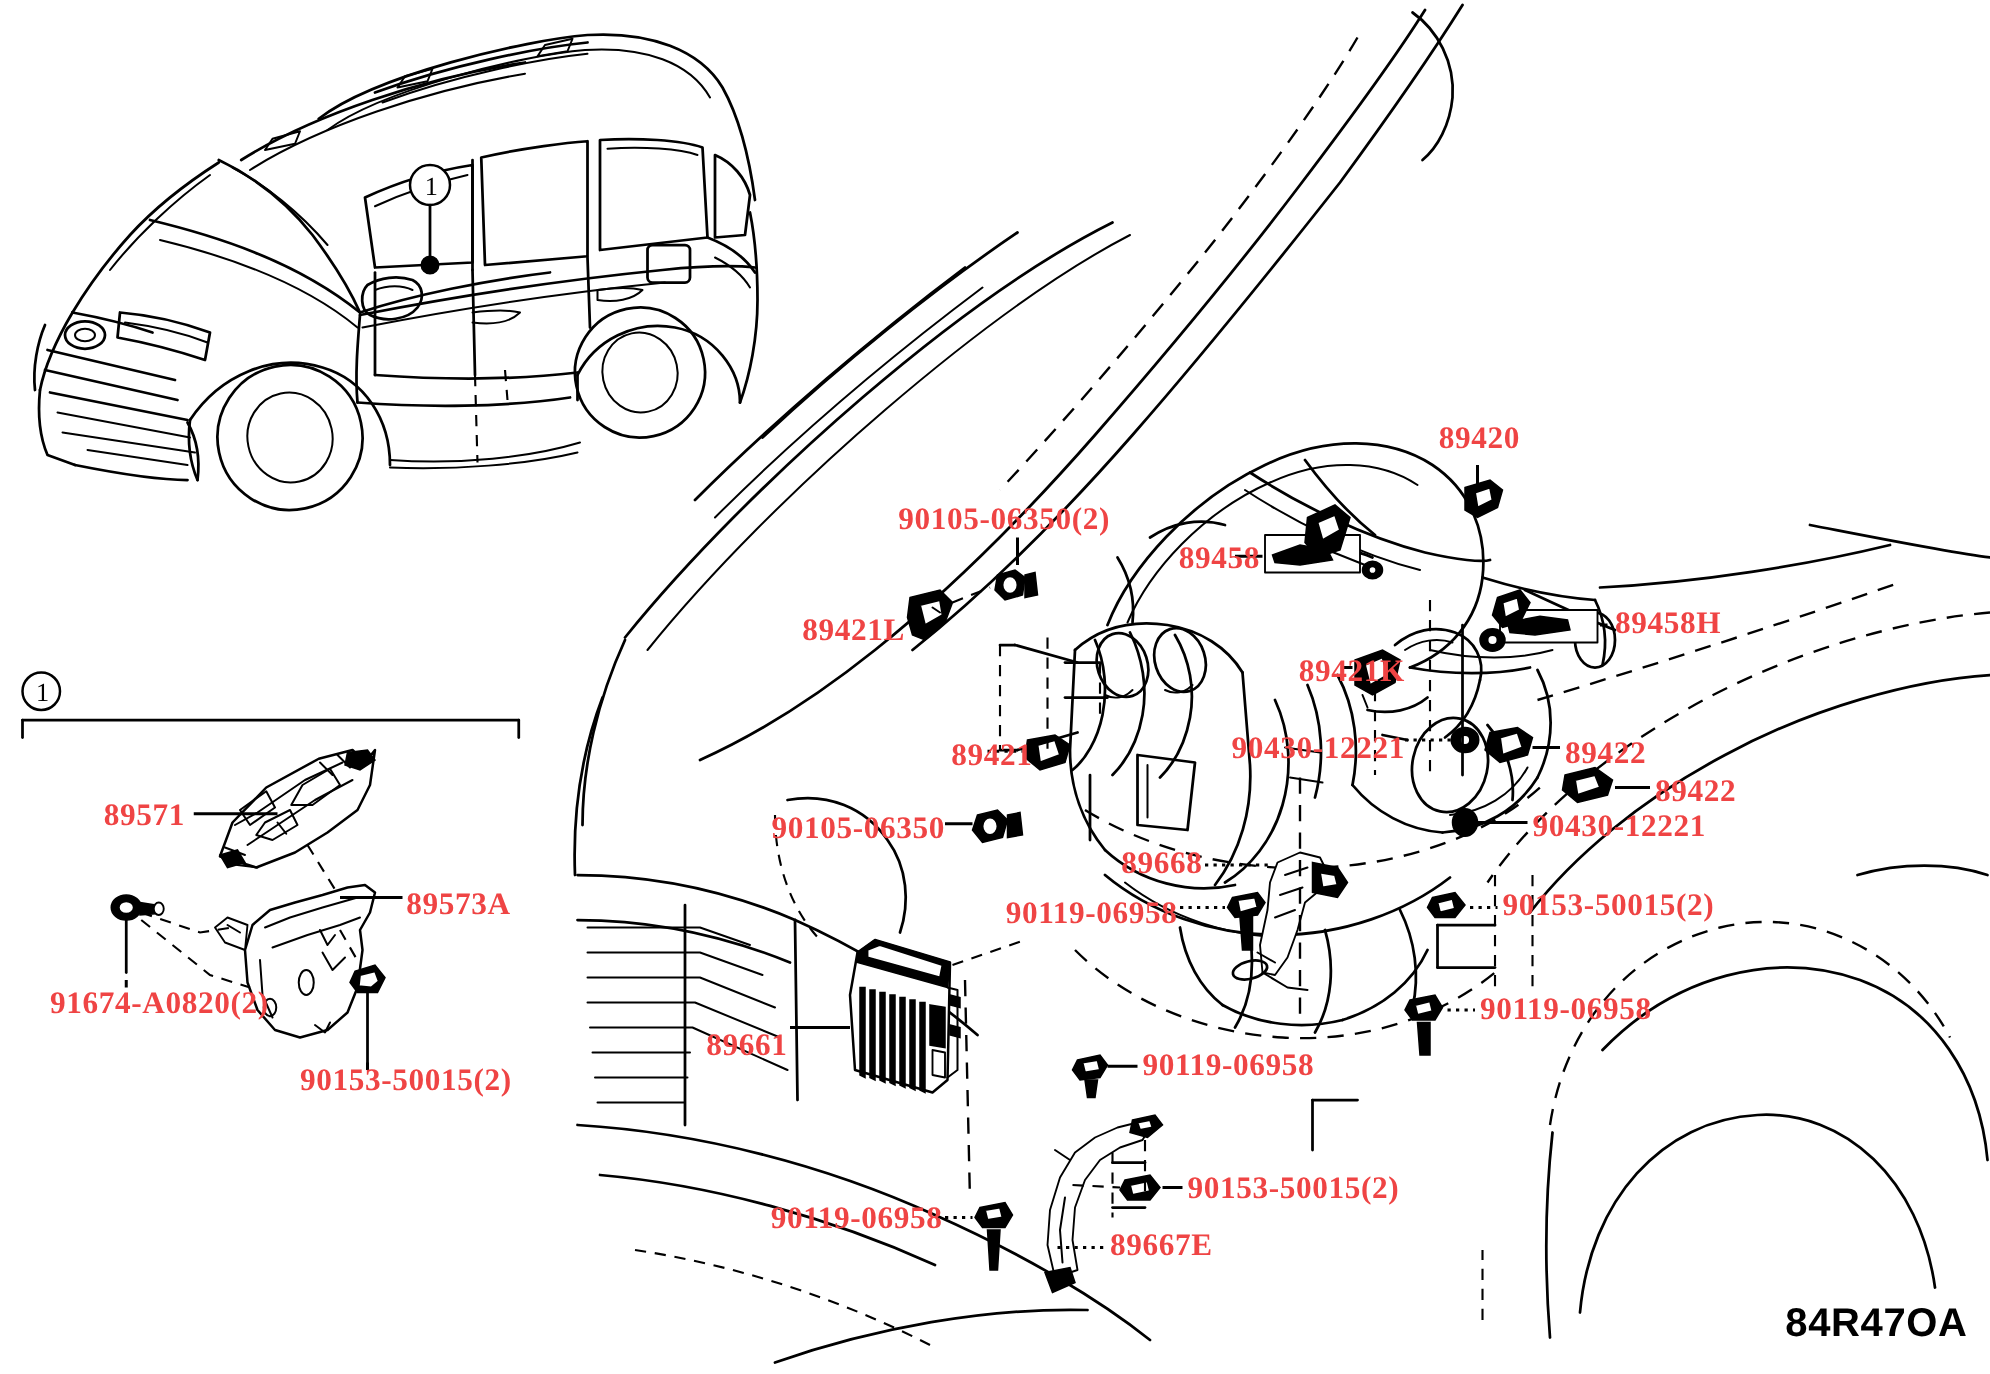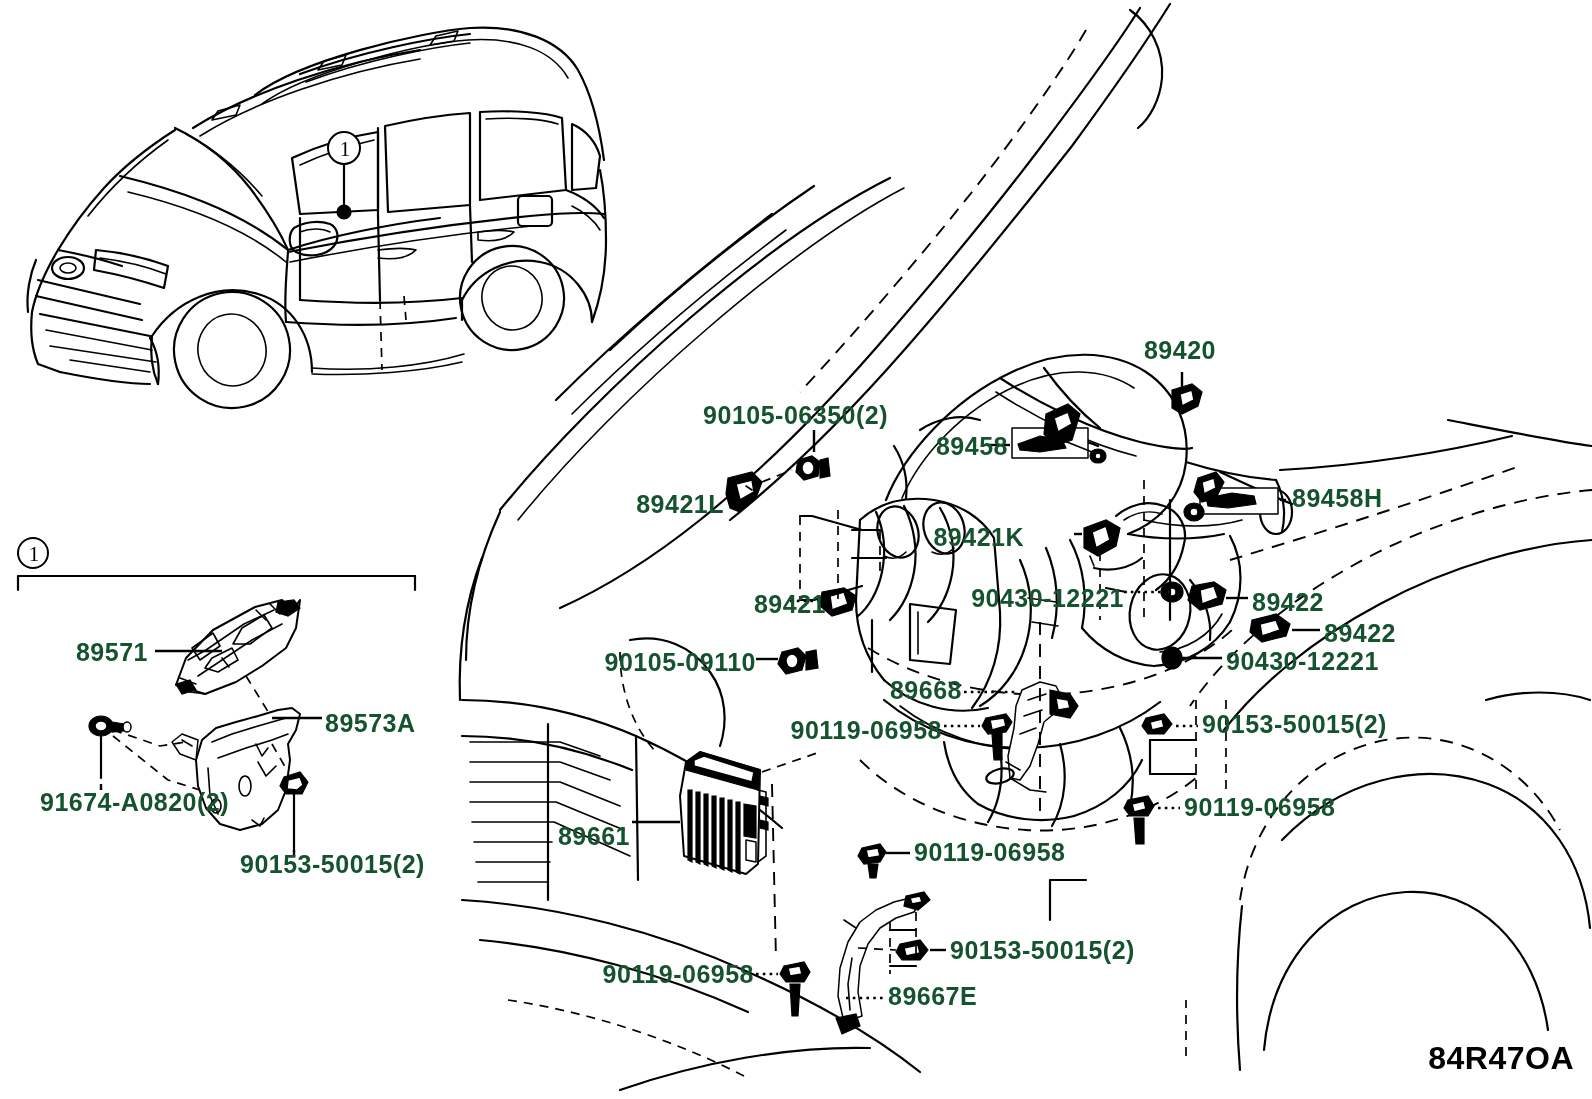--- a/index.html
+++ b/index.html
@@ -16,22 +16,22 @@
     font-family: "Liberation Serif", serif;
   }
   #art {
     position: absolute;
     left: 0; top: 0;
     width: 1592px;
     height: 1099px;
   }
   .lbl {
     position: absolute;
-    color: #14532d;
-    font-family: Liberation Sans, sans-serif;
+    color: #ef4444;
+    font-family: Liberation Serif, serif;
     font-weight: bold;
     font-size: 25px;
     letter-spacing: 0.5px;
     white-space: nowrap;
     line-height: 1;
   }
   .lbl.r { transform: translateX(-100%); }
   .diagcode {
     position: absolute;
     right: 18px;
@@ -578,26 +578,26 @@
   <div class="lbl r" style="left:148px; top:640px;">89571</div>
   <div class="lbl" style="left:325px; top:711px;">89573A</div>
   <div class="lbl" style="left:40px; top:790px;">91674-A0820(2)</div>
   <div class="lbl" style="left:240px; top:852px;">90153-50015(2)</div>
 
   <div class="lbl r" style="left:888px; top:403px;">90105-06350(2)</div>
   <div class="lbl r" style="left:1216px; top:338px;">89420</div>
   <div class="lbl r" style="left:1008px; top:434px;">89458</div>
   <div class="lbl" style="left:1292px; top:486px;">89458H</div>
   <div class="lbl r" style="left:724px; top:492px;text-align:right;">89421L</div>
-  <div class="lbl r" style="left:1024px; top:525px;">89421K</div>
+  <div class="lbl r" style="left:1124px; top:525px;">89421K</div>
   <div class="lbl r" style="left:790px; top:592px;margin-left:36px;">89421</div>
   <div class="lbl r" style="left:1124px; top:586px;">90430-12221</div>
   <div class="lbl" style="left:1252px; top:590px;">89422</div>
   <div class="lbl" style="left:1324px; top:621px;">89422</div>
-  <div class="lbl r" style="left:756px; top:650px;">90105-09110</div>
+  <div class="lbl r" style="left:756px; top:650px;">90105-06350</div>
   <div class="lbl" style="left:1226px; top:649px;">90430-12221</div>
   <div class="lbl r" style="left:962px; top:678px;">89668</div>
   <div class="lbl" style="left:1202px; top:712px;">90153-50015(2)</div>
   <div class="lbl r" style="left:942px; top:718px;">90119-06958</div>
   <div class="lbl" style="left:1184px; top:795px;">90119-06958</div>
   <div class="lbl r" style="left:630px; top:808px;margin-top:16px;">89661</div>
   <div class="lbl" style="left:914px; top:840px;">90119-06958</div>
   <div class="lbl" style="left:950px; top:938px;">90153-50015(2)</div>
   <div class="lbl r" style="left:754px; top:962px;">90119-06958</div>
   <div class="lbl" style="left:888px; top:984px;">89667E</div>

